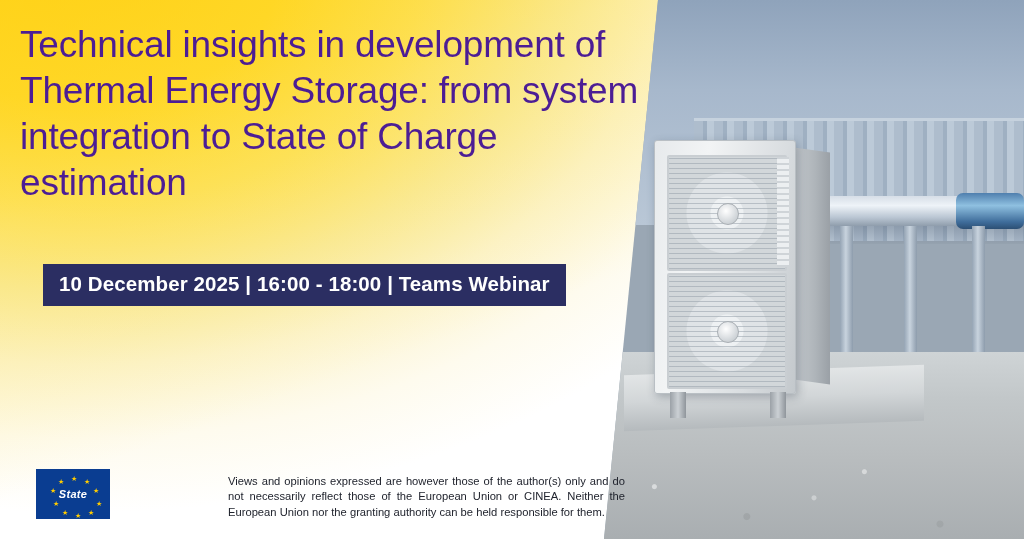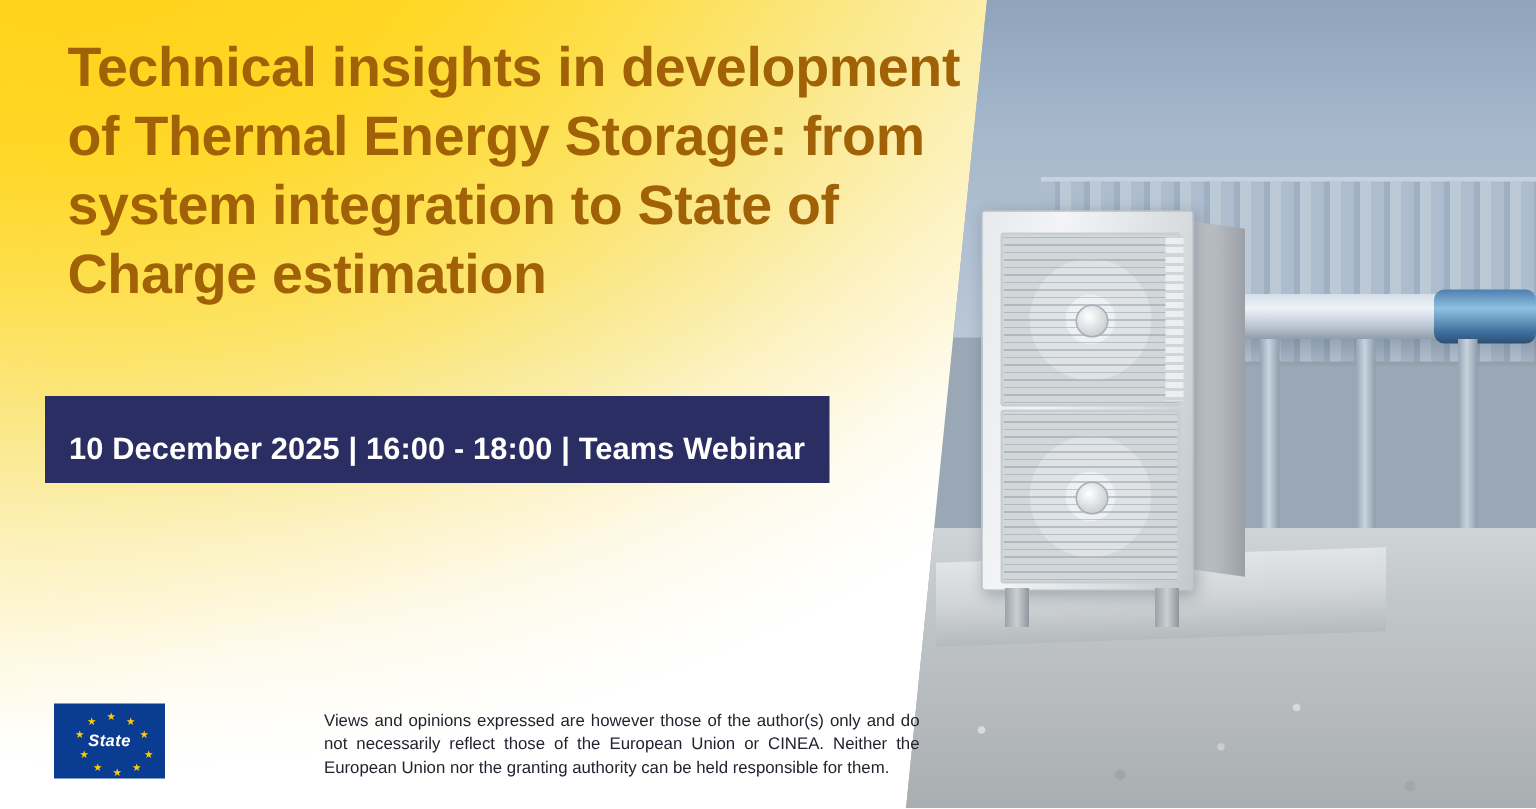--- a/index.html
+++ b/index.html
@@ -135,38 +135,38 @@
     background: repeating-linear-gradient(0deg, #cfd4d8 0 2px, #eceff1 2px 6px);
   }
   .ph-leg {
     position: absolute; top: 392px; width: 16px; height: 26px;
     background: linear-gradient(90deg, #9ba1a7, #cbd0d4 50%, #8f959b);
   }
 
   
   .headline {
     position: absolute;
-    left: 45px;
+    left: 20px;
     top: 22px;
     width: 620px;
-    color: #a16207;
+    color: #4c1d95;
     font-size: 37px;
     line-height: 46px;
-    font-weight: bold;
+    font-weight: normal;
     letter-spacing: -0.2px;
   }
   .date-badge {
     position: absolute;
-    left: 30px;
+    left: 43px;
     top: 264px;
     background: #2b2e62;
     color: #ffffff;
     font-size: 20.5px;
     font-weight: bold;
-    padding: 24px 16px 10px 16px;
+    padding: 8px 16px 10px 16px;
     letter-spacing: 0.1px;
     white-space: nowrap;
   }
 
   
   .eu-logo {
     position: absolute;
     left: 36px;
     top: 467px;
     width: 172px;
@@ -202,21 +202,21 @@
     margin-left: 9px;
     color: #0a3d91;
     font-size: 13.5px;
     font-weight: bold;
     line-height: 16px;
   }
 
   
   .disclaimer {
     position: absolute;
-    left: 216px;
+    left: 228px;
     top: 474px;
     width: 397px;
     color: #21242e;
     font-size: 11.2px;
     line-height: 15.4px;
     text-align: justify;
   }
 </style>
 </head>
 <body>

